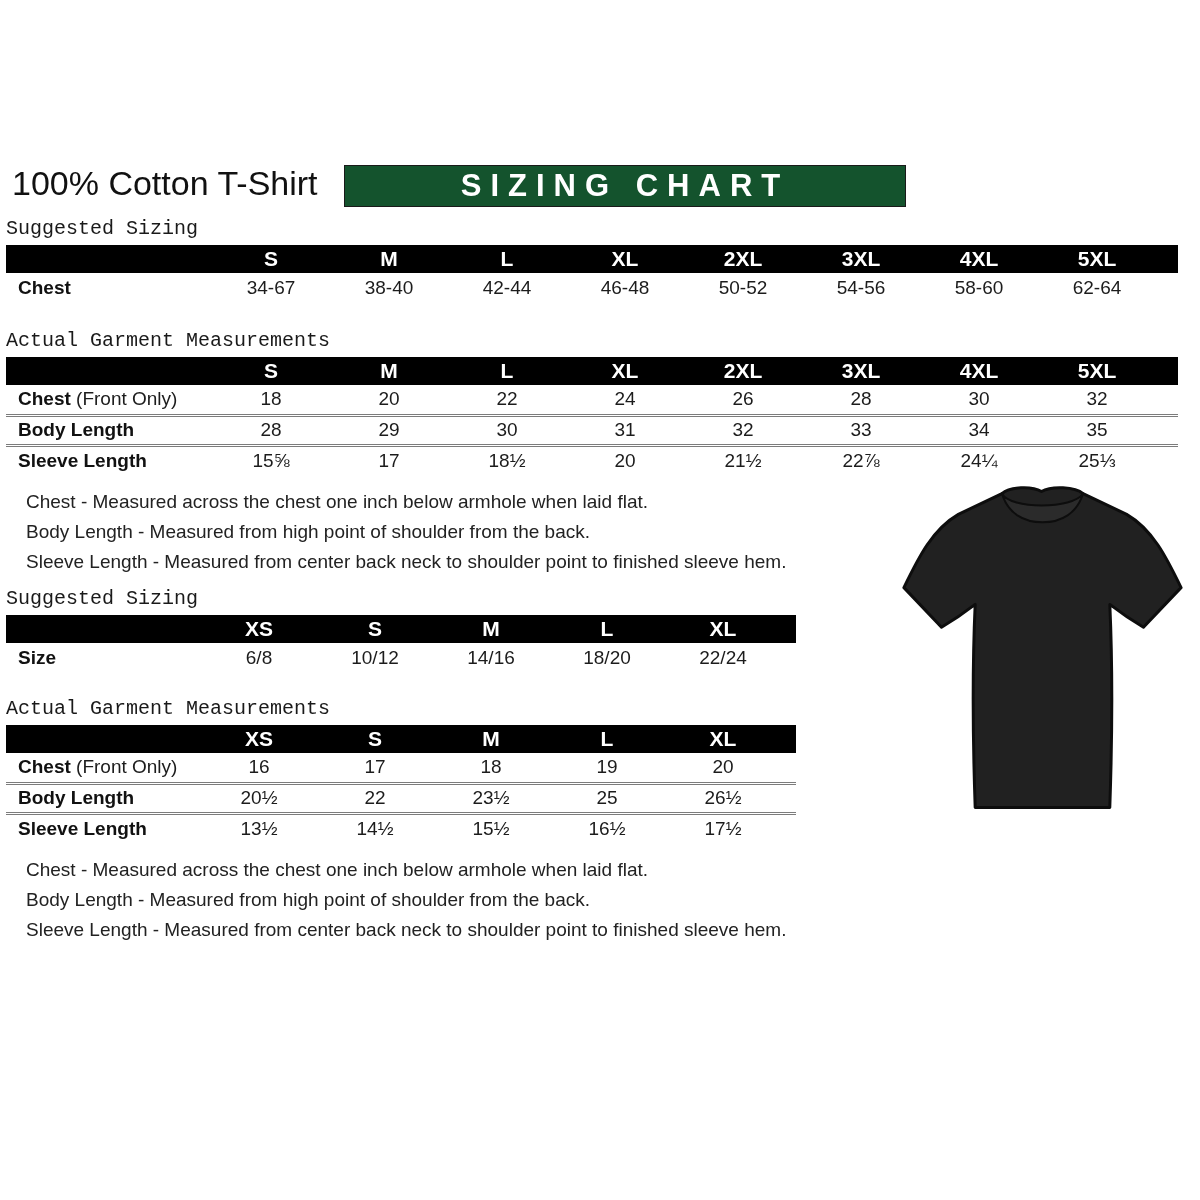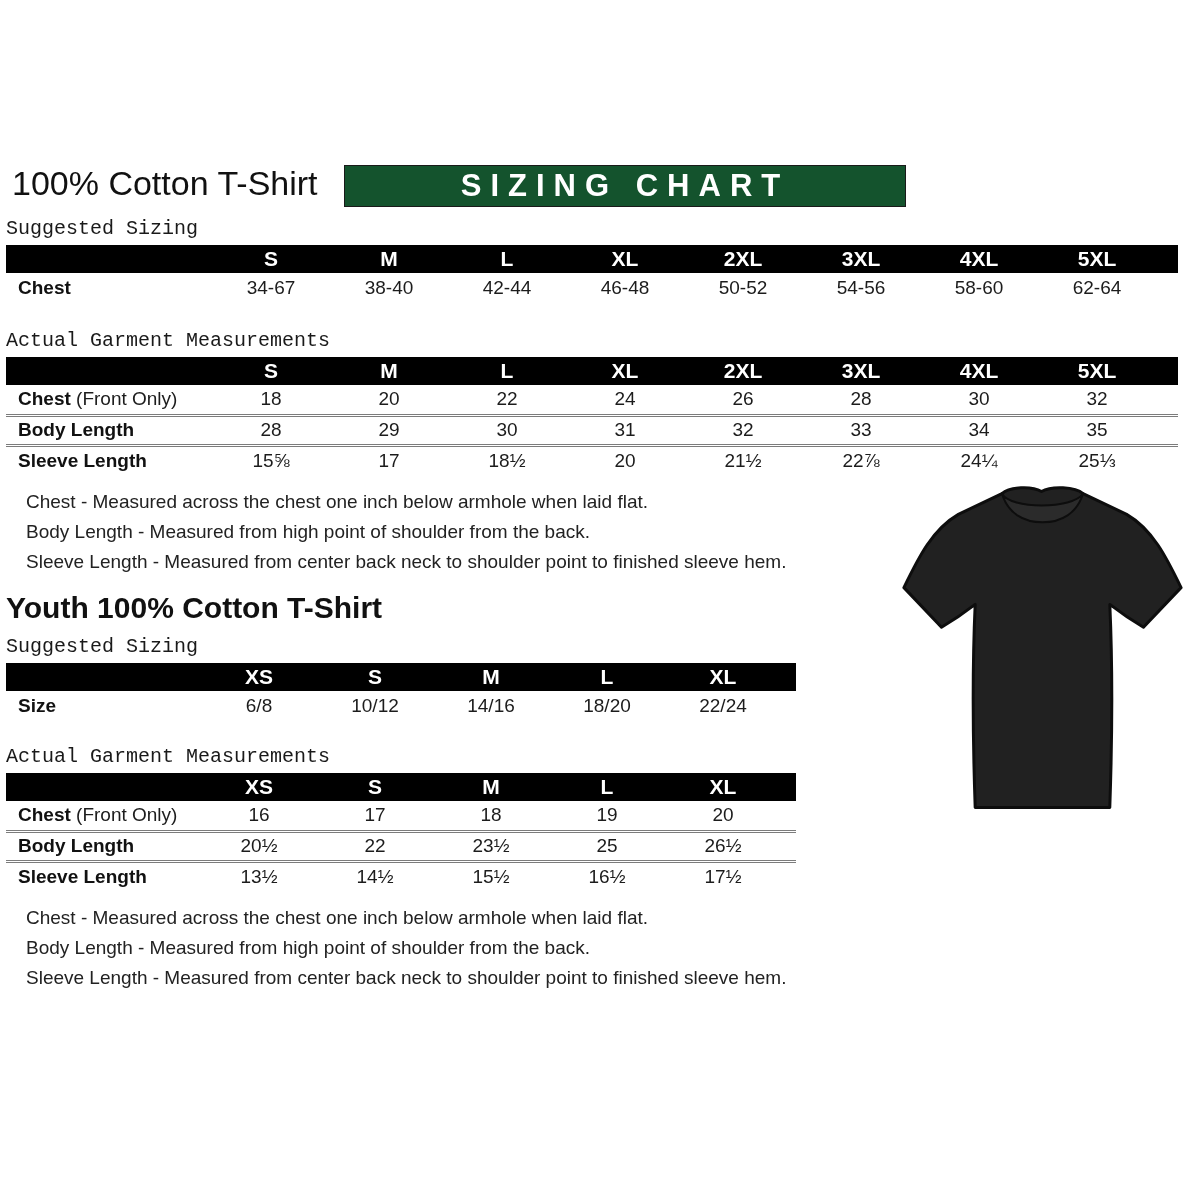--- a/index.html
+++ b/index.html
@@ -155,21 +155,20 @@
         </tbody>
       </table>
 
     <div class="notes">
         <div>Chest - Measured across the chest one inch below armhole when laid flat.</div>
         <div>Body Length - Measured from high point of shoulder from the back.</div>
         <div>Sleeve Length - Measured from center back neck to shoulder point to finished sleeve hem.</div>
       </div>
   </section>
 
-  <h2 class="youth-title">Youth 100% Cotton T-Shirt</h2>
 
   <section>
     <div class="sec-label">Suggested Sizing</div>
     <table class="youth-table suggested">
         <colgroup>
           <col style="width: 195px;">
           <col>
           <col>
           <col>
           <col>

